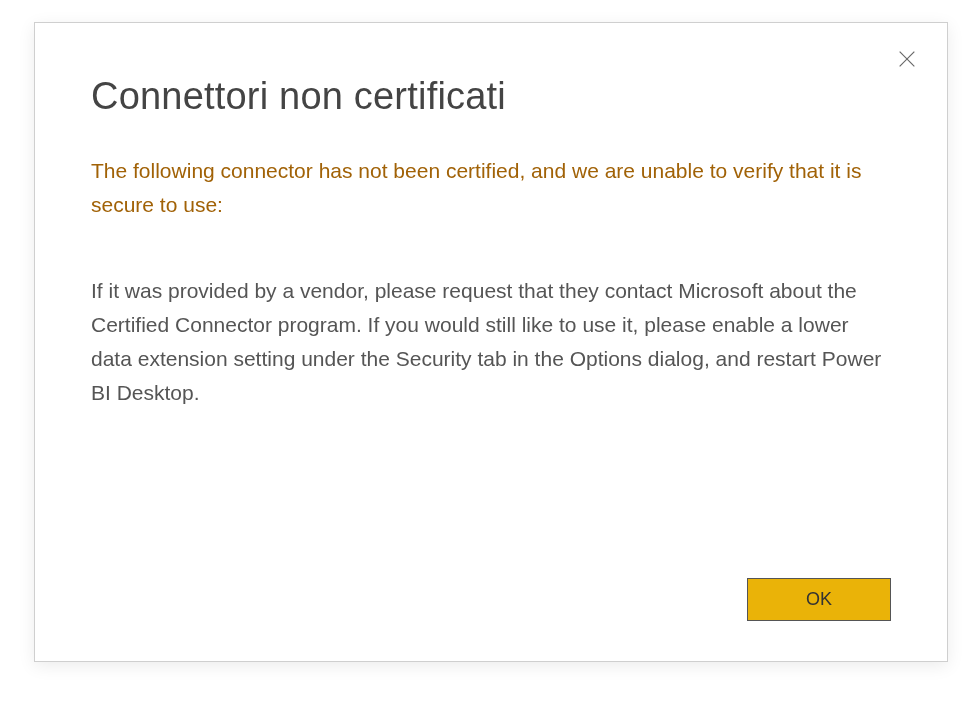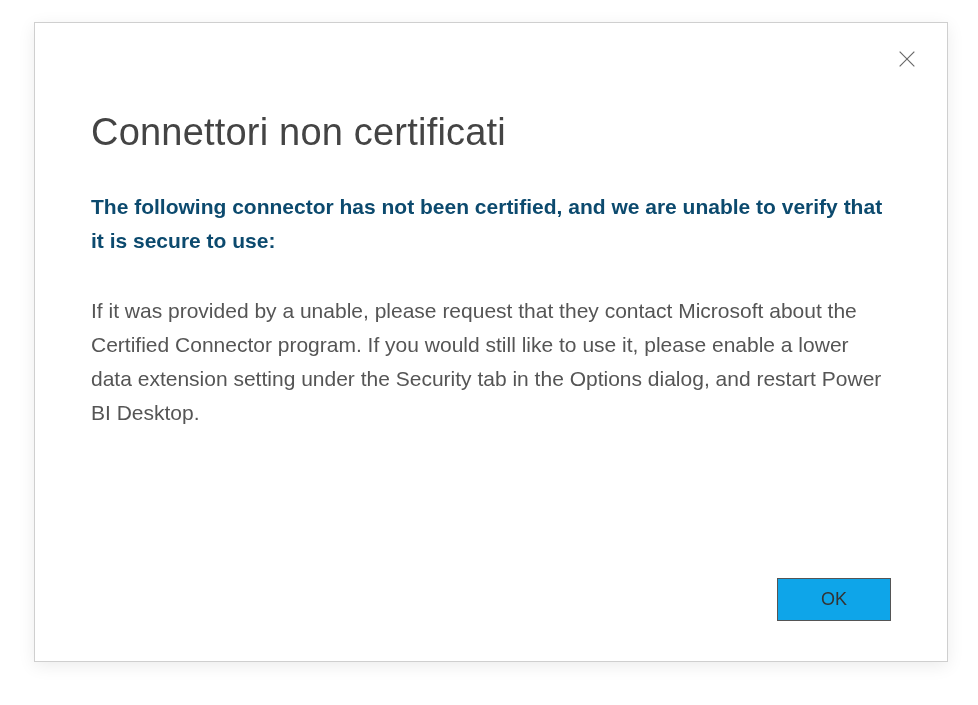--- a/index.html
+++ b/index.html
@@ -39,54 +39,53 @@
     .close-btn svg {
       width: 22px;
       height: 22px;
     }
     .title {
       font-size: 38px;
       font-weight: 300;
       color: #444444;
       margin-bottom: 36px;
       letter-spacing: 0.2px;
-      margin-top: 36px;
     }
     .body-text {
       font-size: 21px;
-      font-weight: 700;
-      color: #0c4a6e;
+      font-weight: 400;
+      color: #a16207;
       line-height: 1.62;
-      margin-bottom: 36px;
+      margin-bottom: 52px;
     }
     .connector-name {
       font-size: 21px;
       font-weight: 300;
       color: #555555;
       margin-bottom: 34px;
     }
     .body-text-2 {
       font-size: 21px;
       font-weight: 300;
       color: #555555;
       line-height: 1.62;
     }
     .footer {
       position: absolute;
       bottom: 40px;
       right: 56px;
     }
     .ok-button {
-      background: #0ea5e9;
+      background: #eab308;
       border: 1px solid #555555;
       color: #333333;
       font-size: 18px;
       font-weight: 400;
       padding: 10px 0;
-      width: 114px;
+      width: 144px;
       text-align: center;
       cursor: pointer;
       font-family: "Segoe UI", -apple-system, BlinkMacSystemFont, sans-serif;
     }
   </style>
 </head>
 <body>
 
 <div class="dialog">
   <div class="close-btn">
@@ -94,18 +93,18 @@
       <line x1="4" y1="4" x2="20" y2="20"></line>
       <line x1="20" y1="4" x2="4" y2="20"></line>
     </svg>
   </div>
 
   <h1 class="title">Connettori non certificati</h1>
 
   <p class="body-text">The following connector has not been certified, and we are unable to verify that it is secure to use:</p>
 
 
-  <p class="body-text-2">If it was provided by a unable, please request that they contact Microsoft about the Certified Connector program. If you would still like to use it, please enable a lower data extension setting under the Security tab in the Options dialog, and restart Power BI Desktop.</p>
+  <p class="body-text-2">If it was provided by a vendor, please request that they contact Microsoft about the Certified Connector program. If you would still like to use it, please enable a lower data extension setting under the Security tab in the Options dialog, and restart Power BI Desktop.</p>
 
   <div class="footer">
     <button class="ok-button">OK</button>
   </div>
 </div>
 
 </body></html>

